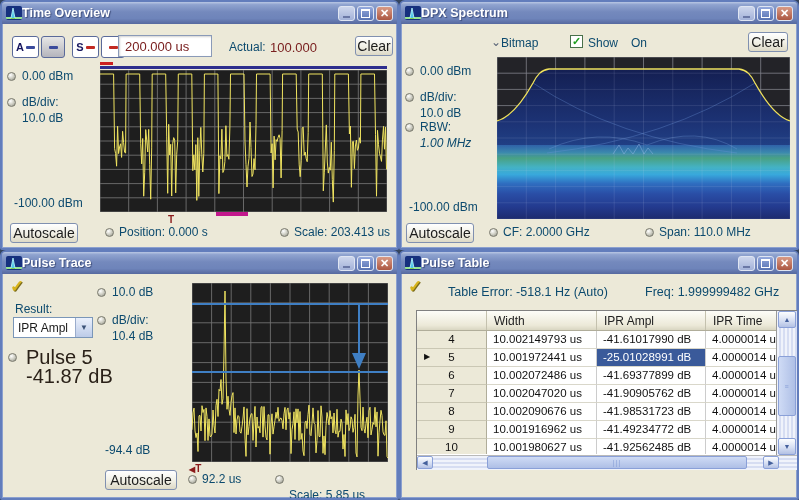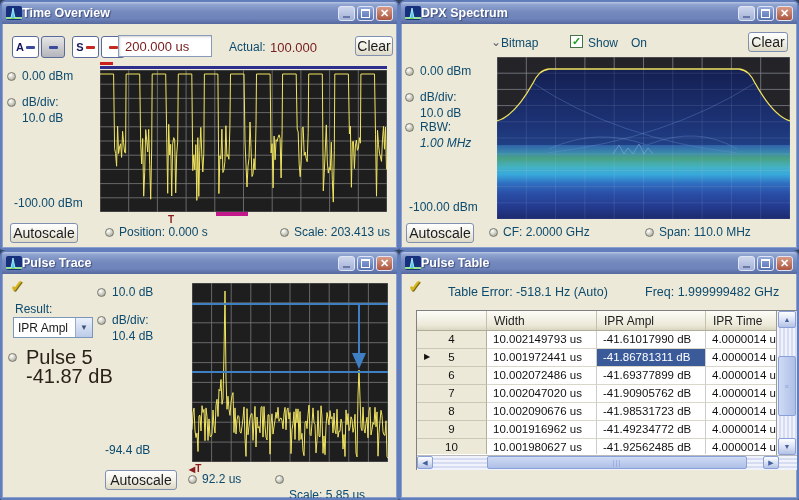--- a/index.html
+++ b/index.html
@@ -413,21 +413,21 @@
               <div class="tc tw">10.002149793 us</div>
               <div class="tc ta">-41.61017990 dB</div>
               <div class="tc tt">4.0000014 u</div>
             </div>
             <div class="trow">
               <div class="tc tnum">
                 <span class="selarrow">▶</span>
                 <span>5</span>
               </div>
               <div class="tc tw">10.001972441 us</div>
-              <div class="tc ta sel">-41.86781311 dB</div>
+              <div class="tc ta sel">-25.01028991 dB</div>
               <div class="tc tt">4.0000014 u</div>
             </div>
             <div class="trow">
               <div class="tc tnum">
                 <span>6</span>
               </div>
               <div class="tc tw">10.002072486 us</div>
               <div class="tc ta">-41.69377899 dB</div>
               <div class="tc tt">4.0000014 u</div>
             </div>

